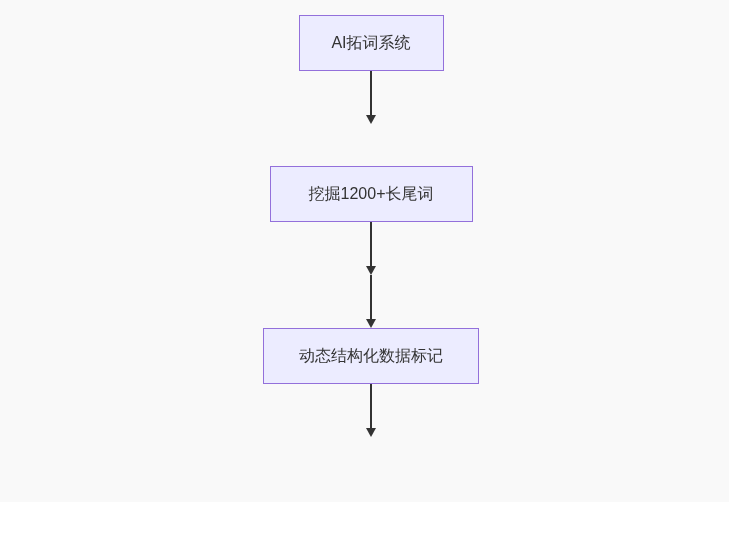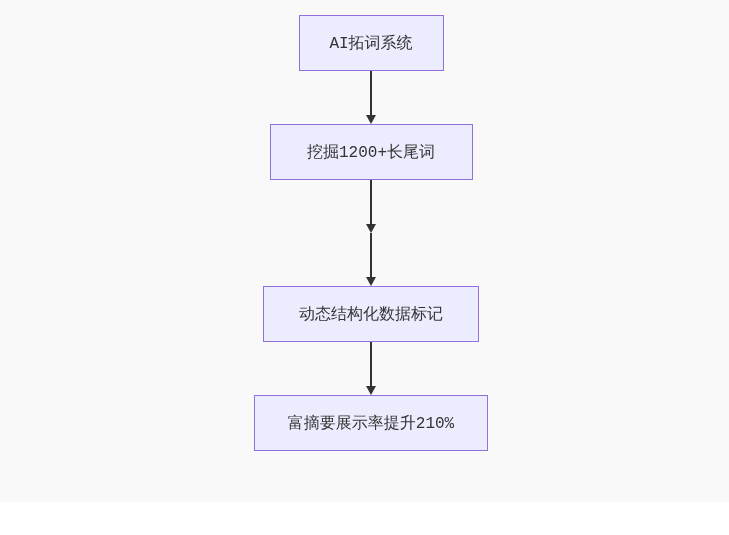--- a/index.html
+++ b/index.html
@@ -4,21 +4,21 @@
 <style>
   html, body {
     margin: 0;
     padding: 0;
   }
   .canvas {
     position: relative;
     width: 729px;
     height: 502px;
     background: var(--bg, #f9f9f9);
-    font-family: Liberation Mono, monospace;
+    font-family: Liberation Sans, sans-serif;
     overflow: hidden;
   }
   .flow-column {
     position: absolute;
     left: 371px;
     top: 15px;
     transform: translateX(-50%);
     display: flex;
     flex-direction: column;
     align-items: center;
@@ -30,21 +30,21 @@
     background: var(--node-fill, #ECECFF);
     color: var(--text-color, #333333);
     font-size: 16px;
     display: flex;
     align-items: center;
     justify-content: center;
     text-align: center;
     white-space: nowrap;
   }
   .n1 { width: 145px; }
-  .n2 { width: 203px; }
+  .n2 { width: 203px; margin-top: 42px; }
   .n3 { width: 223px; }
   .n4 { width: 216px; }
   .n5 { width: 234px; }
   .arrow {
     height: 53px;
     display: flex;
     flex-direction: column;
     align-items: center;
   }
   .arrow .line {
@@ -86,16 +86,15 @@
       <div class="head"></div>
     </div>
 
     <div class="node n4">动态结构化数据标记</div>
 
     <div class="arrow">
       <div class="line"></div>
       <div class="head"></div>
     </div>
 
-    <div class="node n5">富摘要展示率提升210%</div>
 
   </div>
 </div>
 
 </body></html>

